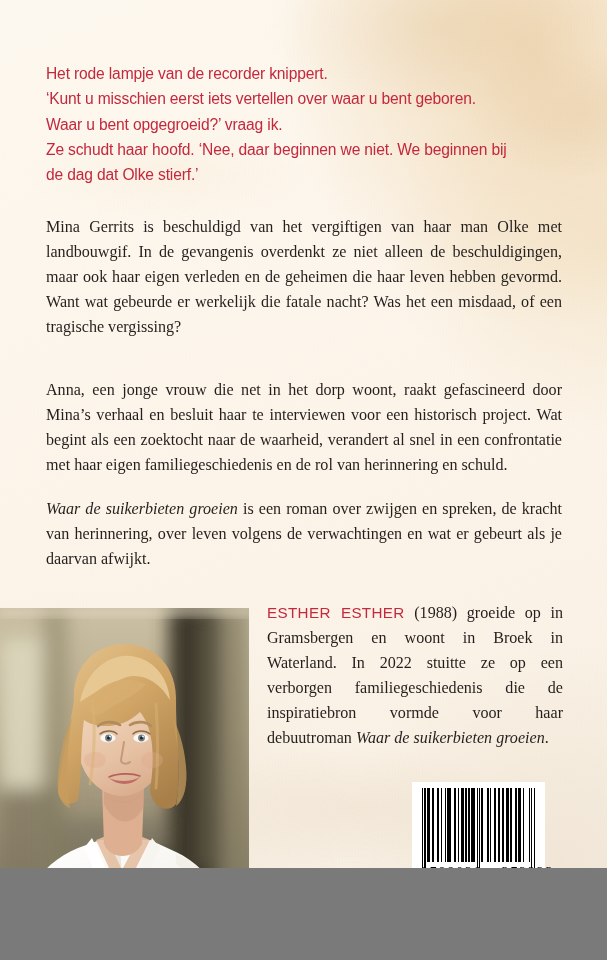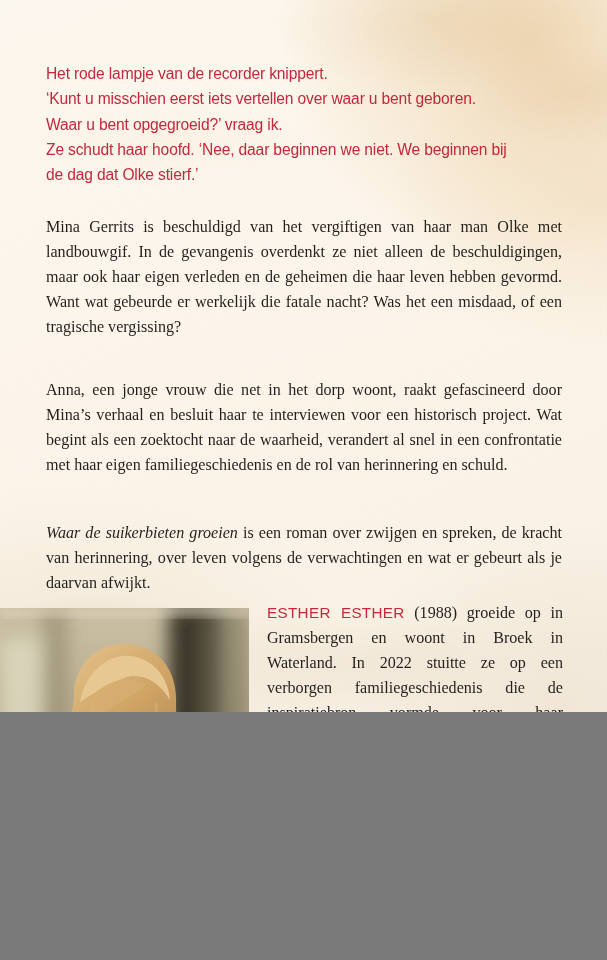--- a/index.html
+++ b/index.html
@@ -3,21 +3,21 @@
 <meta charset="utf-8">
 <style>
   html, body {
     margin: 0;
     padding: 0;
     background: #7a7a7a;
   }
   #cover {
     position: relative;
     width: 607px;
-    height: 712px;
+    height: 868px;
     overflow: hidden;
     background: #fbf3e6;
     font-family: "Liberation Serif", serif;
   }
   
   .bg-base {
     position: absolute;
     inset: 0;
     background:
       radial-gradient(ellipse 60% 45% at 88% 6%,  rgba(238,214,176,0.85) 0%, rgba(238,214,176,0) 70%),
@@ -67,21 +67,21 @@
     color: #231f1d;
     font-family: "Liberation Serif", serif;
     font-size: 16.1px;
     line-height: 25.1px;
     text-align: justify;
     -webkit-hyphens: none;
     hyphens: none;
   }
   #para1 { top: 214px; }
   #para2 { top: 377px; }
-  #para3 { top: 520px; }
+  #para3 { top: 496px; }
   .body-block em { font-style: italic; }
 
   
   .photo {
     position: absolute;
     left: 0;
     top: 608px;
     width: 249px;
     height: 352px;
     overflow: hidden;

